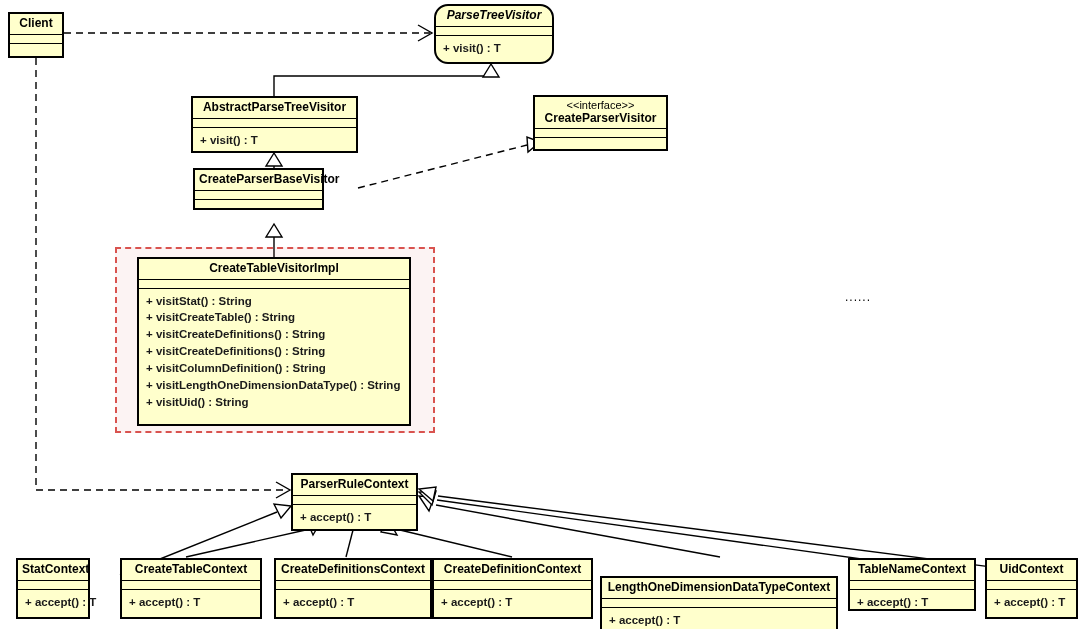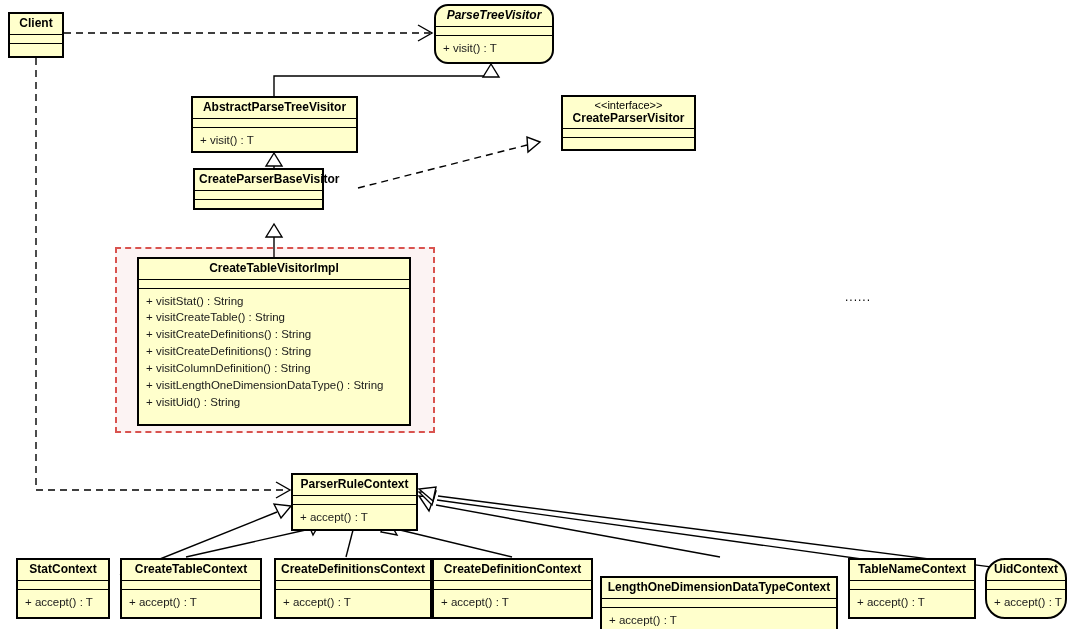--- a/index.html
+++ b/index.html
@@ -55,21 +55,21 @@
     border-bottom: 1px solid #000;
   }
   .uml-ops {
     box-sizing: border-box;
     padding: 4px 6px 4px 7px;
     font-size: 11.5px;
     color: #1a1a1a;
     line-height: 1.47;
   }
   .uml-ops.empty { padding: 0; height: 9px; }
-  .uml-ops div { white-space: nowrap; }
+  .uml-ops div { white-space: nowrap; font-weight: bold; }
   .group-box {
     position: absolute;
     box-sizing: border-box;
     border: 2px dashed #d9534f;
     background: rgba(217, 83, 79, 0.07);
     z-index: 1;
   }
   .ellipsis {
     position: absolute;
     font-size: 12px;
@@ -171,21 +171,21 @@
   </div>
 
   <div class="umlbox" style="left:191px; top:96px; width:167px; height:57px;">
     <div class="uml-title">AbstractParseTreeVisitor</div>
     <div class="uml-attrs"></div>
     <div class="uml-ops">
       <div>+ visit() : T</div>
     </div>
   </div>
 
-  <div class="umlbox" style="left:533px; top:95px; width:135px; height:56px;margin-left:28px;">
+  <div class="umlbox" style="left:533px; top:95px; width:135px; height:56px;">
     <div class="uml-title">
       <span class="uml-stereo">&lt;&lt;interface&gt;&gt;</span>
       <span>CreateParserVisitor</span>
     </div>
     <div class="uml-attrs"></div>
     <div class="uml-ops empty"></div>
   </div>
 
   <div class="umlbox" style="left:193px; top:168px; width:131px; height:42px;">
     <div class="uml-title">CreateParserBaseVisitor</div>
@@ -208,21 +208,21 @@
   </div>
 
   <div class="umlbox" style="left:291px; top:457px; width:127px; height:58px;margin-top:16px;">
     <div class="uml-title">ParserRuleContext</div>
     <div class="uml-attrs"></div>
     <div class="uml-ops">
       <div>+ accept() : T</div>
     </div>
   </div>
 
-  <div class="umlbox" style="left:16px; top:558px; width:94px; height:61px;">
+  <div class="umlbox" style="left:16px; top:558px; width:74px; height:61px;">
     <div class="uml-title">StatContext</div>
     <div class="uml-attrs"></div>
     <div class="uml-ops">
       <div>+ accept() : T</div>
     </div>
   </div>
 
   <div class="umlbox" style="left:120px; top:558px; width:142px; height:61px;">
     <div class="uml-title">CreateTableContext</div>
     <div class="uml-attrs"></div>
@@ -248,29 +248,29 @@
   </div>
 
   <div class="umlbox" style="left:600px; top:576px; width:238px; height:61px;">
     <div class="uml-title">LengthOneDimensionDataTypeContext</div>
     <div class="uml-attrs"></div>
     <div class="uml-ops">
       <div>+ accept() : T</div>
     </div>
   </div>
 
-  <div class="umlbox" style="left:848px; top:558px; width:128px; height:61px;">
+  <div class="umlbox" style="left:848px; top:558px; width:128px; height:53px;">
     <div class="uml-title">TableNameContext</div>
     <div class="uml-attrs"></div>
     <div class="uml-ops">
       <div>+ accept() : T</div>
     </div>
   </div>
 
-  <div class="umlbox" style="left:985px; top:558px; width:82px; height:61px;border-radius:20px;">
+  <div class="umlbox" style="left:985px; top:558px; width:93px; height:61px;">
     <div class="uml-title">UidContext</div>
     <div class="uml-attrs"></div>
     <div class="uml-ops">
       <div>+ accept() : T</div>
     </div>
   </div>
 
 </div>
 
 </body></html>

